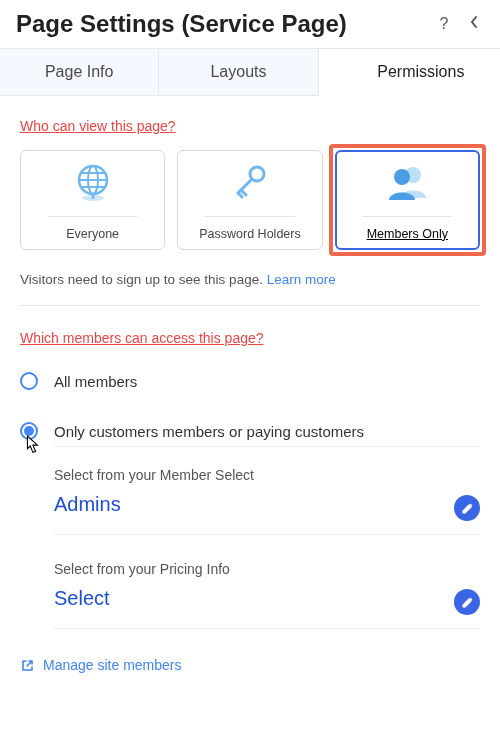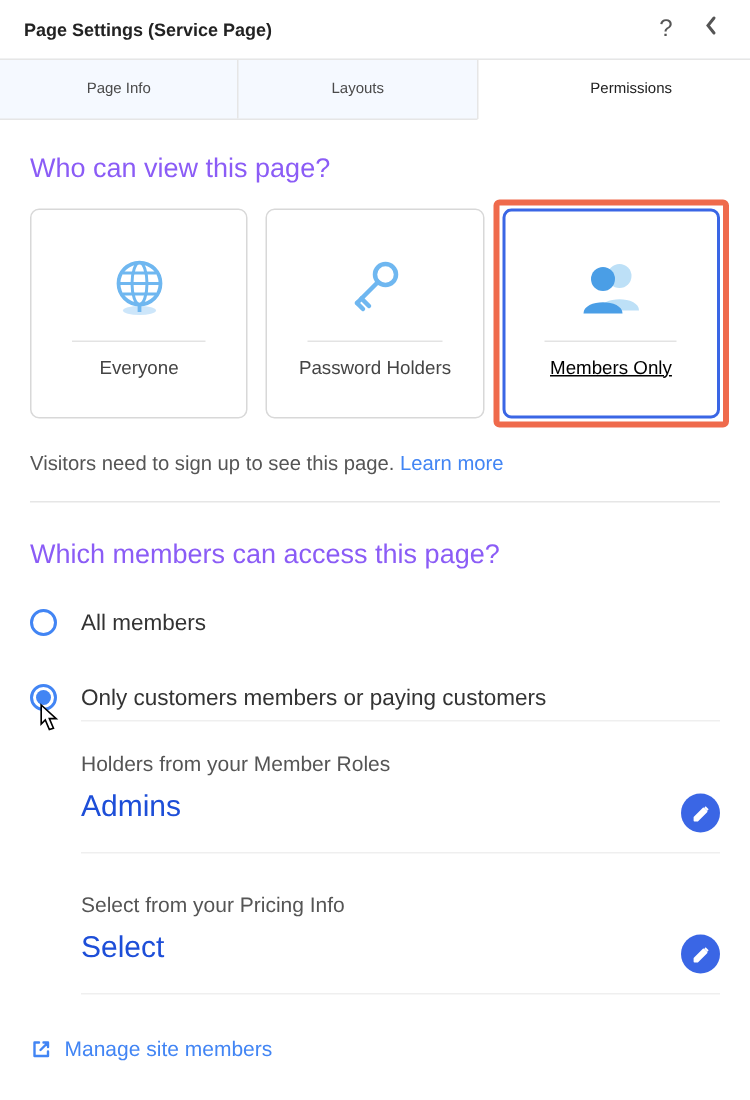--- a/index.html
+++ b/index.html
@@ -12,21 +12,21 @@
     background: #fff;
     position: relative;
   }
 
   .header {
     display: flex;
     align-items: center;
     padding: 10px 16px 10px 16px;
   }
   .header-title {
-    font-size: 12px;
+    font-size: 24px;
     font-weight: 600;
     flex: 1;
     color: #222;
   }
   .header-icon {
     width: 20px;
     text-align: center;
     color: #555;
     margin-left: 10px;
     cursor: pointer;
@@ -36,55 +36,56 @@
   .tabs {
     display: flex;
     border-top: 1px solid #e6e6e6;
     border-bottom: 1px solid #e6e6e6;
     background: #f5f9ff;
   }
   .tab {
     flex: 1;
     text-align: center;
     padding: 14px 0;
-    font-size: 10px;
+    font-size: 16px;
     color: #4a4a4a;
     cursor: pointer;
   }
   .tab+.tab { border-left: 1px solid #e6e6e6; }
   .tab.active {
     background: #fff;
     color: #222;
     border-bottom: 1px solid #fff;
     margin-bottom: -1px;
     padding-left: 23px;
   }
 
   .body {
     padding: 22px 20px 10px 20px;
   }
 
   .question {
-    font-size: 18px;
-    color: #8b5cf6;
+    font-size: 14px;
+    color: #ef4444;
     margin-bottom: 16px;
+    text-decoration: underline;
   }
 
   .view-cards {
     display: flex;
     gap: 12px;
   }
   .card-wrap {
     flex: 1;
     position: relative;
   }
   .card {
     border: 1px solid #d8d8d8;
     border-radius: 6px;
-    height: 140px;
+    height: 100px;
     display: flex;
     flex-direction: column;
     align-items: center;
     justify-content: center;
     padding: 14px 8px;
     cursor: pointer;
   }
   .card.selected {
     border: 2px solid #3a66e5;
   }
@@ -279,21 +280,21 @@
 
   <div class="radio-row" style="position:relative;">
     <div class="radio checked"></div>
     <div class="radio-label">Only customers members or paying customers</div>
     <svg class="cursor" style="left:2px;top:18px;" width="22" height="26" viewBox="0 0 22 26">
       <path d="M6 2 L6 16 L9 13 L12 20 L15 19 L12 12 L17 12 Z" fill="#fff" stroke="#000" stroke-width="1.2"></path>
     </svg>
   </div>
 
   <div class="sub-block">
-    <div class="sub-caption">Holders from your Member Roles</div>
+    <div class="sub-caption">Select from your Member Select</div>
     <div class="sub-value">Admins</div>
     <div class="edit-btn">
       <svg width="13" height="13" viewBox="0 0 13 13">
         <path d="M2 11 L2 9 L8 3 L10 5 L4 11 Z M9 2 L11 4" fill="#fff" stroke="#fff" stroke-width="1.2" stroke-linejoin="round"></path>
       </svg>
     </div>
     <div class="sub-divider"></div>
   </div>
 
   <div class="sub-block" style="border-top:none;padding-top:10px;">

